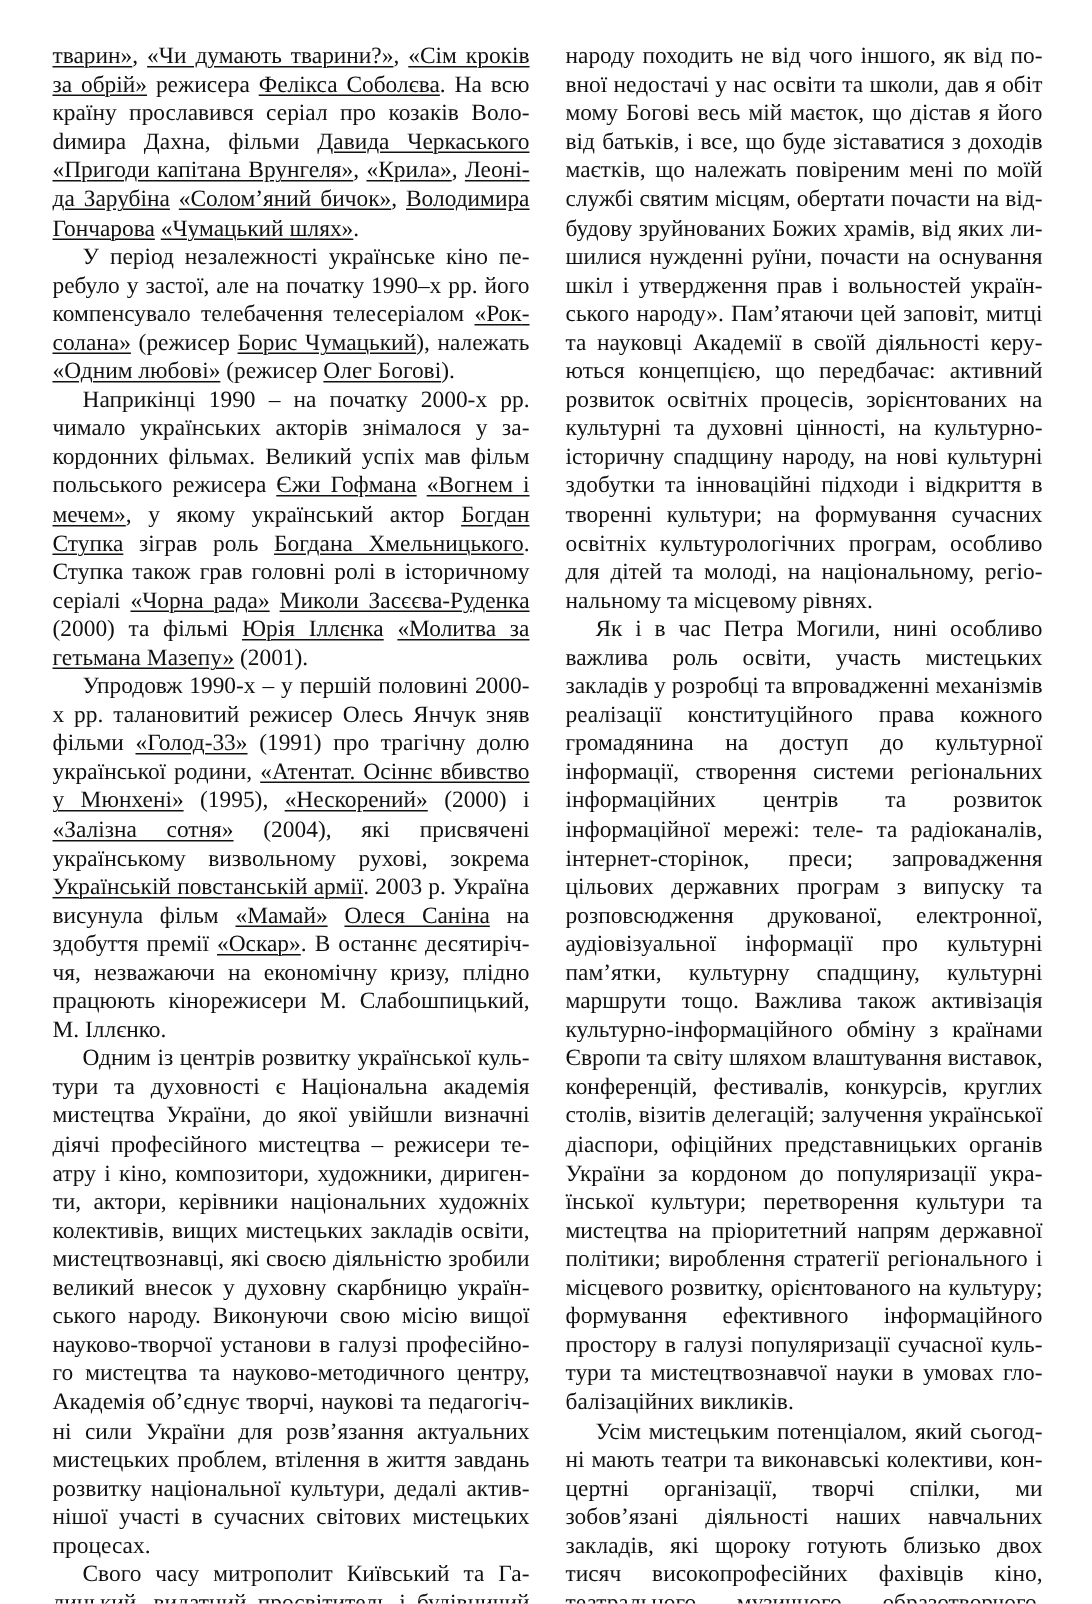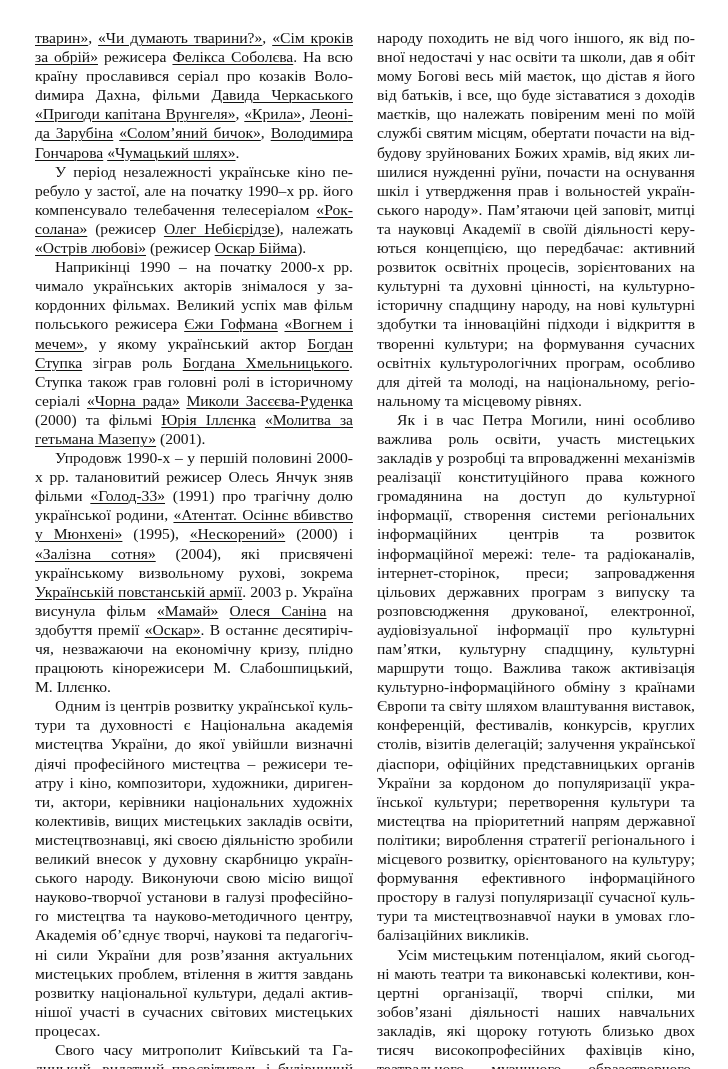--- a/index.html
+++ b/index.html
@@ -20,21 +20,21 @@
     .col p { margin: 0; text-indent: 20px; }
     .col p.cont { text-indent: 0; }
     .lnk { text-decoration: underline; text-underline-offset: 2px; text-decoration-thickness: 1px; margin-top: 32px; }
   </style>
 </head>
 <body>
 
 <div class="page">
   <div class="col" id="col-left">
       <p class="cont"><a class="lnk">тварин»</a><span>, </span><a class="lnk">«Чи думають тварини?»</a><span>, </span><a class="lnk">«Сім кроків за обрій»</a><span> режисера </span><a class="lnk">Фелікса Соболєва</a><span>. На всю країну прославився серіал про козаків Воло­dимира Дахна, фільми </span><a class="lnk">Давида Черкаського</a><span> </span><a class="lnk">«Пригоди капітана Врунгеля»</a><span>, </span><a class="lnk">«Крила»</a><span>, </span><a class="lnk">Леоні­да Зарубіна</a><span> </span><a class="lnk">«Солом’яний бичок»</a><span>, </span><a class="lnk">Володимира Гончарова</a><span> </span><a class="lnk">«Чумацький шлях»</a><span>.</span></p>
-      <p><span>У період незалежності українське кіно пе­ребуло у застої, але на початку 1990–х рр. його компенсувало телебачення телесеріалом </span><a class="lnk">«Рок­солана»</a><span> (режисер </span><a class="lnk">Олег Небієрідзе</a><span>), належать </span><a class="lnk">«Острів любові»</a><span> (режисер </span><a class="lnk">Оскар Бійма</a><span>).</span></p>
+      <p><span>У період незалежності українське кіно пе­ребуло у застої, але на початку 1990–х рр. його компенсувало телебачення телесеріалом </span><a class="lnk">«Рок­солана»</a><span> (режисер </span><a class="lnk">Борис Чумацький</a><span>), належать </span><a class="lnk">«Одним любові»</a><span> (режисер </span><a class="lnk">Олег Богові</a><span>).</span></p>
       <p><span>Наприкінці 1990 – на початку 2000-х рр. чимало українських акторів знімалося у за­кордонних фільмах. Великий успіх мав фільм польського режисера </span><a class="lnk">Єжи Гофмана</a><span> </span><a class="lnk">«Вогнем і мечем»</a><span>, у якому український актор </span><a class="lnk">Богдан Ступка</a><span> зіграв роль </span><a class="lnk">Богдана Хмельницького</a><span>. Ступка також грав головні ролі в історичному серіалі </span><a class="lnk">«Чорна рада»</a><span> </span><a class="lnk">Миколи Засєєва-Руденка</a><span> (2000) та фільмі </span><a class="lnk">Юрія Іллєнка</a><span> </span><a class="lnk">«Молитва за геть­мана Мазепу»</a><span> (2001).</span></p>
       <p><span>Упродовж 1990-х – у першій половині 2000-х рр. талановитий режисер Олесь Янчук зняв фільми </span><a class="lnk">«Голод-33»</a><span> (1991) про трагічну долю української родини, </span><a class="lnk">«Атентат. Осіннє вбивство у Мюнхені»</a><span> (1995), </span><a class="lnk">«Нескорений»</a><span> (2000) і </span><a class="lnk">«Залізна сотня»</a><span> (2004), які присвяче­ні українському визвольному рухові, зокрема </span><a class="lnk">Українській повстанській армії</a><span>. 2003 р. Украї­на висунула фільм </span><a class="lnk">«Мамай»</a><span> </span><a class="lnk">Олеся Саніна</a><span> на здобуття премії </span><a class="lnk">«Оскар»</a><span>. В останнє десятиріч­чя, незважаючи на економічну кризу, плідно працюють кінорежисери М. Слабошпицький, М. Іллєнко.</span></p>
       <p><span>Одним із центрів розвитку української куль­тури та духовності є Національна академія мистецтва України, до якої увійшли визначні діячі професійного мистецтва – режисери те­атру і кіно, композитори, художники, дириген­ти, актори, керівники національних художніх колективів, вищих мистецьких закладів освіти, мистецтвознавці, які своєю діяльністю зробили великий внесок у духовну скарбницю україн­ського народу. Виконуючи свою місію вищої науково-творчої установи в галузі професійно­го мистецтва та науково-методичного центру, Академія об’єднує творчі, наукові та педагогіч­ні сили України для розв’язання актуальних мистецьких проблем, втілення в життя завдань розвитку національної культури, дедалі актив­нішої участі в сучасних світових мистецьких процесах.</span></p>
       <p><span>Свого часу митрополит Київський та Га­лицький, видатний просвітитель і будівничий культури Петро Могила склав заповіт, у якому є рядки, які мають значення й нині: «Ще заки став я архімандритом Печерської Лаври, бачачи, що упадок віри й побожності серед українського</span></p>
     </div>
   <div class="col" id="col-right">
       <p class="cont"><span>народу походить не від чого іншого, як від по­вної недостачі у нас освіти та школи, дав я обіт мому Богові весь мій маєток, що дістав я його від батьків, і все, що буде зіставатися з доходів маєтків, що належать повіреним мені по моїй службі святим місцям, обертати почасти на від­будову зруйнованих Божих храмів, від яких ли­шилися нужденні руїни, почасти на оснування шкіл і утвердження прав і вольностей україн­ського народу». Пам’ятаючи цей заповіт, мит­ці та науковці Академії в своїй діяльності керу­ються концепцією, що передбачає: активний розвиток освітніх процесів, зорієнтованих на культурні та духовні цінності, на культурно-історичну спадщину народу, на нові культур­ні здобутки та інноваційні підходи і відкриття в творенні культури; на формування сучасних освітніх культурологічних програм, особливо для дітей та молоді, на національному, регіо­нальному та місцевому рівнях.</span></p>
       <p><span>Як і в час Петра Могили, нині особливо важ­лива роль освіти, участь мистецьких закладів у розробці та впровадженні механізмів реалі­зації конституційного права кожного грома­дянина на доступ до культурної інформації, створення системи регіональних інформацій­них центрів та розвиток інформаційної мережі: теле- та радіоканалів, інтернет-сторінок, преси; запровадження цільових державних програм з випуску та розповсюдження друкованої, елек­тронної, аудіовізуальної інформації про куль­турні пам’ятки, культурну спадщину, культур­ні маршрути тощо. Важлива також активізація культурно-інформаційного обміну з країнами Європи та світу шляхом влаштування виставок, конференцій, фестивалів, конкурсів, круглих столів, візитів делегацій; залучення української діаспори, офіційних представницьких органів України за кордоном до популяризації укра­їнської культури; перетворення культури та мистецтва на пріоритетний напрям державної політики; вироблення стратегії регіонального і місцевого розвитку, орієнтованого на культу­ру; формування ефективного інформаційного простору в галузі популяризації сучасної куль­тури та мистецтвознавчої науки в умовах гло­балізаційних викликів.</span></p>
       <p><span>Усім мистецьким потенціалом, який сьогод­ні мають театри та виконавські колективи, кон­цертні організації, творчі спілки, ми зобов’язані діяльності наших навчальних закладів, які що­року готують близько двох тисяч високопрофе­сійних фахівців кіно, театрального, музичного, образотворчого, декоративно-ужиткового мис­тецтва, архітектури. Національна мистецька освіта є основою нашого подальшого духовно­го розвитку, нашого культурного багатства, за­порукою поступу української нації на шляху до євроінтеграції.</span></p>
     </div>

